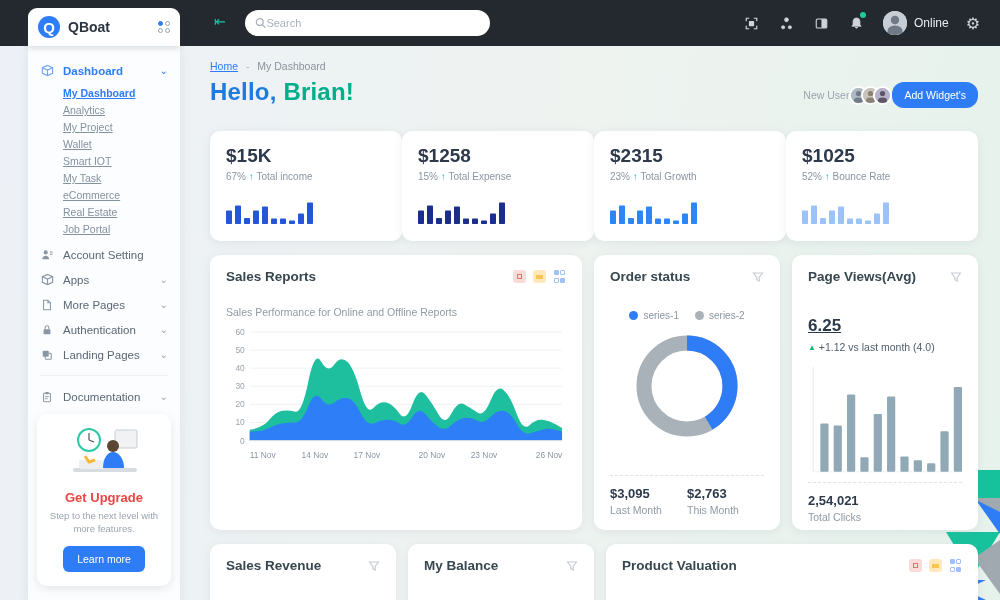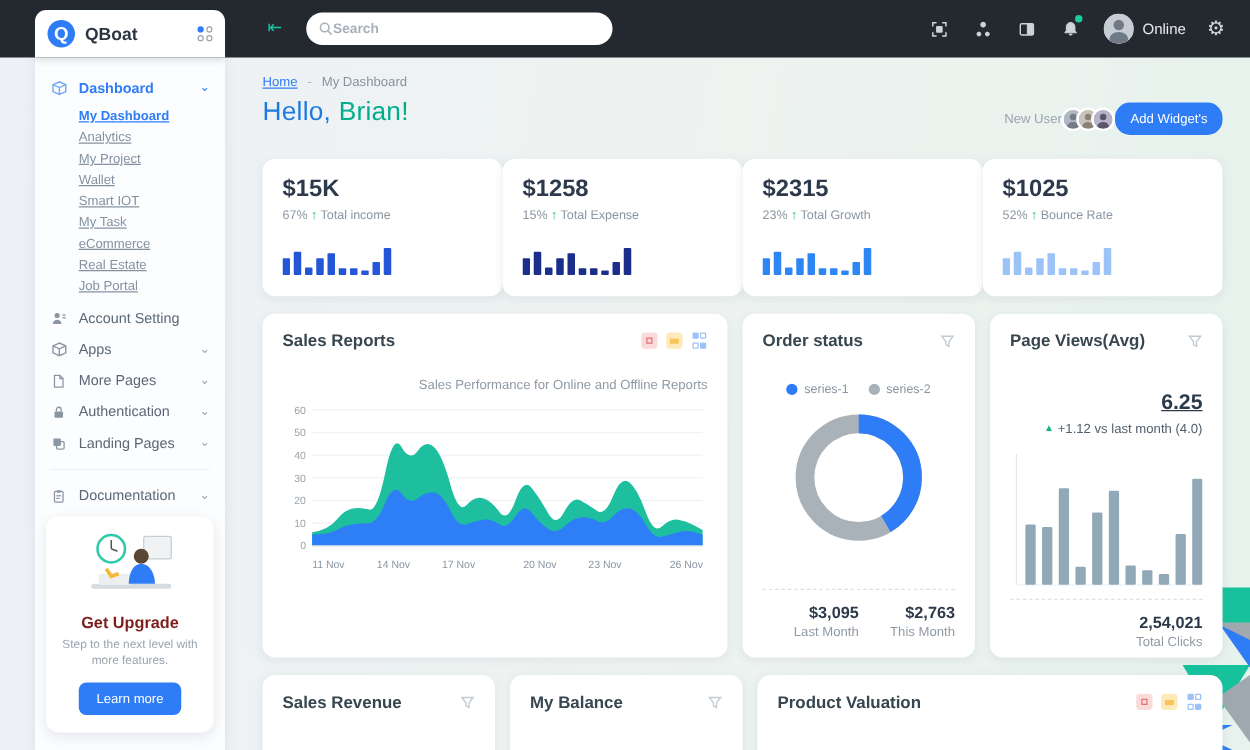--- a/index.html
+++ b/index.html
@@ -48,32 +48,32 @@
   .m-ic { width:14px; height:14px; display:flex; align-items:center; justify-content:center; }
   .chev { font-size:10px; color:#9aa4af; line-height:10px; }
   .chev.b { color:#2e7cf6; }
   .sub-list { padding:2px 0 4px 23px; }
   .sub-item { font-size:10.5px; color:#8492a0; text-decoration:underline; height:17px; line-height:17px;
               cursor:pointer; white-space:nowrap; }
   .sub-item.active { color:#2e7cf6; font-weight:bold; }
   .side-div { border-top:1px solid #eef1f4; margin:8px 0; }
   .upgrade { position:absolute; left:9px; right:9px; bottom:14px; background:#fff; border-radius:10px;
              box-shadow:0 3px 10px rgba(120,135,155,.18); padding:12px 10px 14px; text-align:center; }
-  .upg-title { font-size:13px; font-weight:bold; color:#7f1d1d; margin-top:6px; }
+  .upg-title { font-size:13px; font-weight:bold; color:#ef4444; margin-top:6px; }
   .upg-text { font-size:9.5px; color:#9aa4af; margin-top:5px; line-height:1.35; }
   .upg-btn { margin-top:10px; background:#2e7cf6; color:#fff; border:none; border-radius:6px;
              font-size:10.5px; padding:7px 14px; cursor:pointer; font-family:inherit; }
 
   
   .main { position:absolute; left:210px; top:46px; right:22px; z-index:1; padding-top:14px; }
   .crumb { font-size:10.5px; margin-bottom:6px; }
   .crumb .home { color:#2e7cf6; text-decoration:underline; cursor:pointer; }
   .crumb .sep { color:#a8b0ba; margin:0 5px; }
   .crumb .cur { color:#8a939e; }
-  .hello { font-size:21px; font-weight:normal; letter-spacing:.2px; }
+  .hello { font-size:24px; font-weight:bold; letter-spacing:.2px; }
   .hello .h1 { color:#1f7ae0; }
   .hello .h2 { color:#00ae8c; }
   .actions { position:absolute; top:36px; right:0; display:flex; align-items:center; }
   .new-user { font-size:10.5px; color:#9aa4af; }
   .avt-stack { display:flex; }
   .avt-stack .sm { width:19px; height:19px; border-radius:50%; border:2px solid #fff; background:#cfd6dd;
                    margin-left:-7px; overflow:hidden; cursor:pointer; }
   .avt-stack .sm:first-child { margin-left:0; }
   .add-widget { background:#2e7cf6; color:#fff; border:none; border-radius:12px; padding:7px 12px;
                 font-size:10.5px; cursor:pointer; font-family:inherit; }
@@ -81,21 +81,21 @@
   .card { background:#fff; border-radius:10px; box-shadow:0 2px 8px rgba(140,155,175,.16); position:relative; }
 
   .stats-row { display:grid; grid-template-columns:repeat(4,1fr); margin-top:25px; }
   .stat-card { height:110px; padding:14px 16px 12px; }
   .stat-val { font-size:19px; font-weight:bold; color:#2c3a4b; }
   .stat-sub { font-size:10px; color:#8a96a3; margin-top:4px; }
   .stat-sub .up { color:#17b877; font-weight:bold; }
   .stat-spark { margin-top:9px; }
 
   .mid-row { display:grid; grid-template-columns:372px 186px 1fr; gap:12px; margin-top:14px; }
-  .mid-row .card { height:275px; padding:14px 16px; display:flex; flex-direction:column;text-align:right; }
+  .mid-row .card { height:275px; padding:14px 16px; display:flex; flex-direction:column; }
   .card-head { display:flex; align-items:center; justify-content:space-between; }
   .card-title { font-size:13.5px; font-weight:bold; color:#37474f; }
   .mini-icons { display:flex; gap:7px; }
   .mini-ic { width:13px; height:13px; border-radius:3px; display:flex; align-items:center;
              justify-content:center; cursor:pointer; }
   .mini-ic.r { background:#fbdada; } .mini-ic.r i{ width:5px; height:5px; border:1px solid #e57373; display:block;}
   .mini-ic.y { background:#ffe9bb; } .mini-ic.y i{ width:7px; height:4px; background:#f6c457; display:block;}
   .mini-ic.b { display:grid; grid-template-columns:5px 5px; gap:1.5px; }
   .mini-ic.b i { width:5px; height:5px; border:1px solid #9ec2f8; border-radius:1px; display:block; }
   .mini-ic.b i.f { background:#9ec2f8; }
@@ -133,21 +133,21 @@
     <polygon points="4,132 46,132 4,152 46,152" fill="#2e7cf6"></polygon>
   </svg>
 
   <header class="topbar">
     <span class="collapse">⇤</span>
     <div class="search-wrap">
       <svg width="12" height="12" viewBox="0 0 12 12">
         <circle cx="5" cy="5" r="3.6" fill="none" stroke="#a8b0ba" stroke-width="1.3"></circle>
         <line x1="8" y1="8" x2="11" y2="11" stroke="#a8b0ba" stroke-width="1.3"></line>
       </svg>
-      <input style="margin-left: 0; font-weight: bold;" placeholder="Search">
+      <input style="margin-left: 0;" placeholder="Search">
     </div>
     <div class="tb-icons">
       <span class="tb-ic">
         <svg width="15" height="15" viewBox="0 0 20 20" fill="none" stroke-width="1.6">
           <path d="M3 7V3h4M13 3h4v4M17 13v4h-4M7 17H3v-4"></path>
           <rect x="6.5" y="6.5" width="7" height="7" rx="1" fill="#cfd4da" stroke="none"></rect>
         </svg>
       </span>
       <span class="tb-ic">
         <svg width="15" height="15" viewBox="0 0 20 20" fill="#cfd4da">

